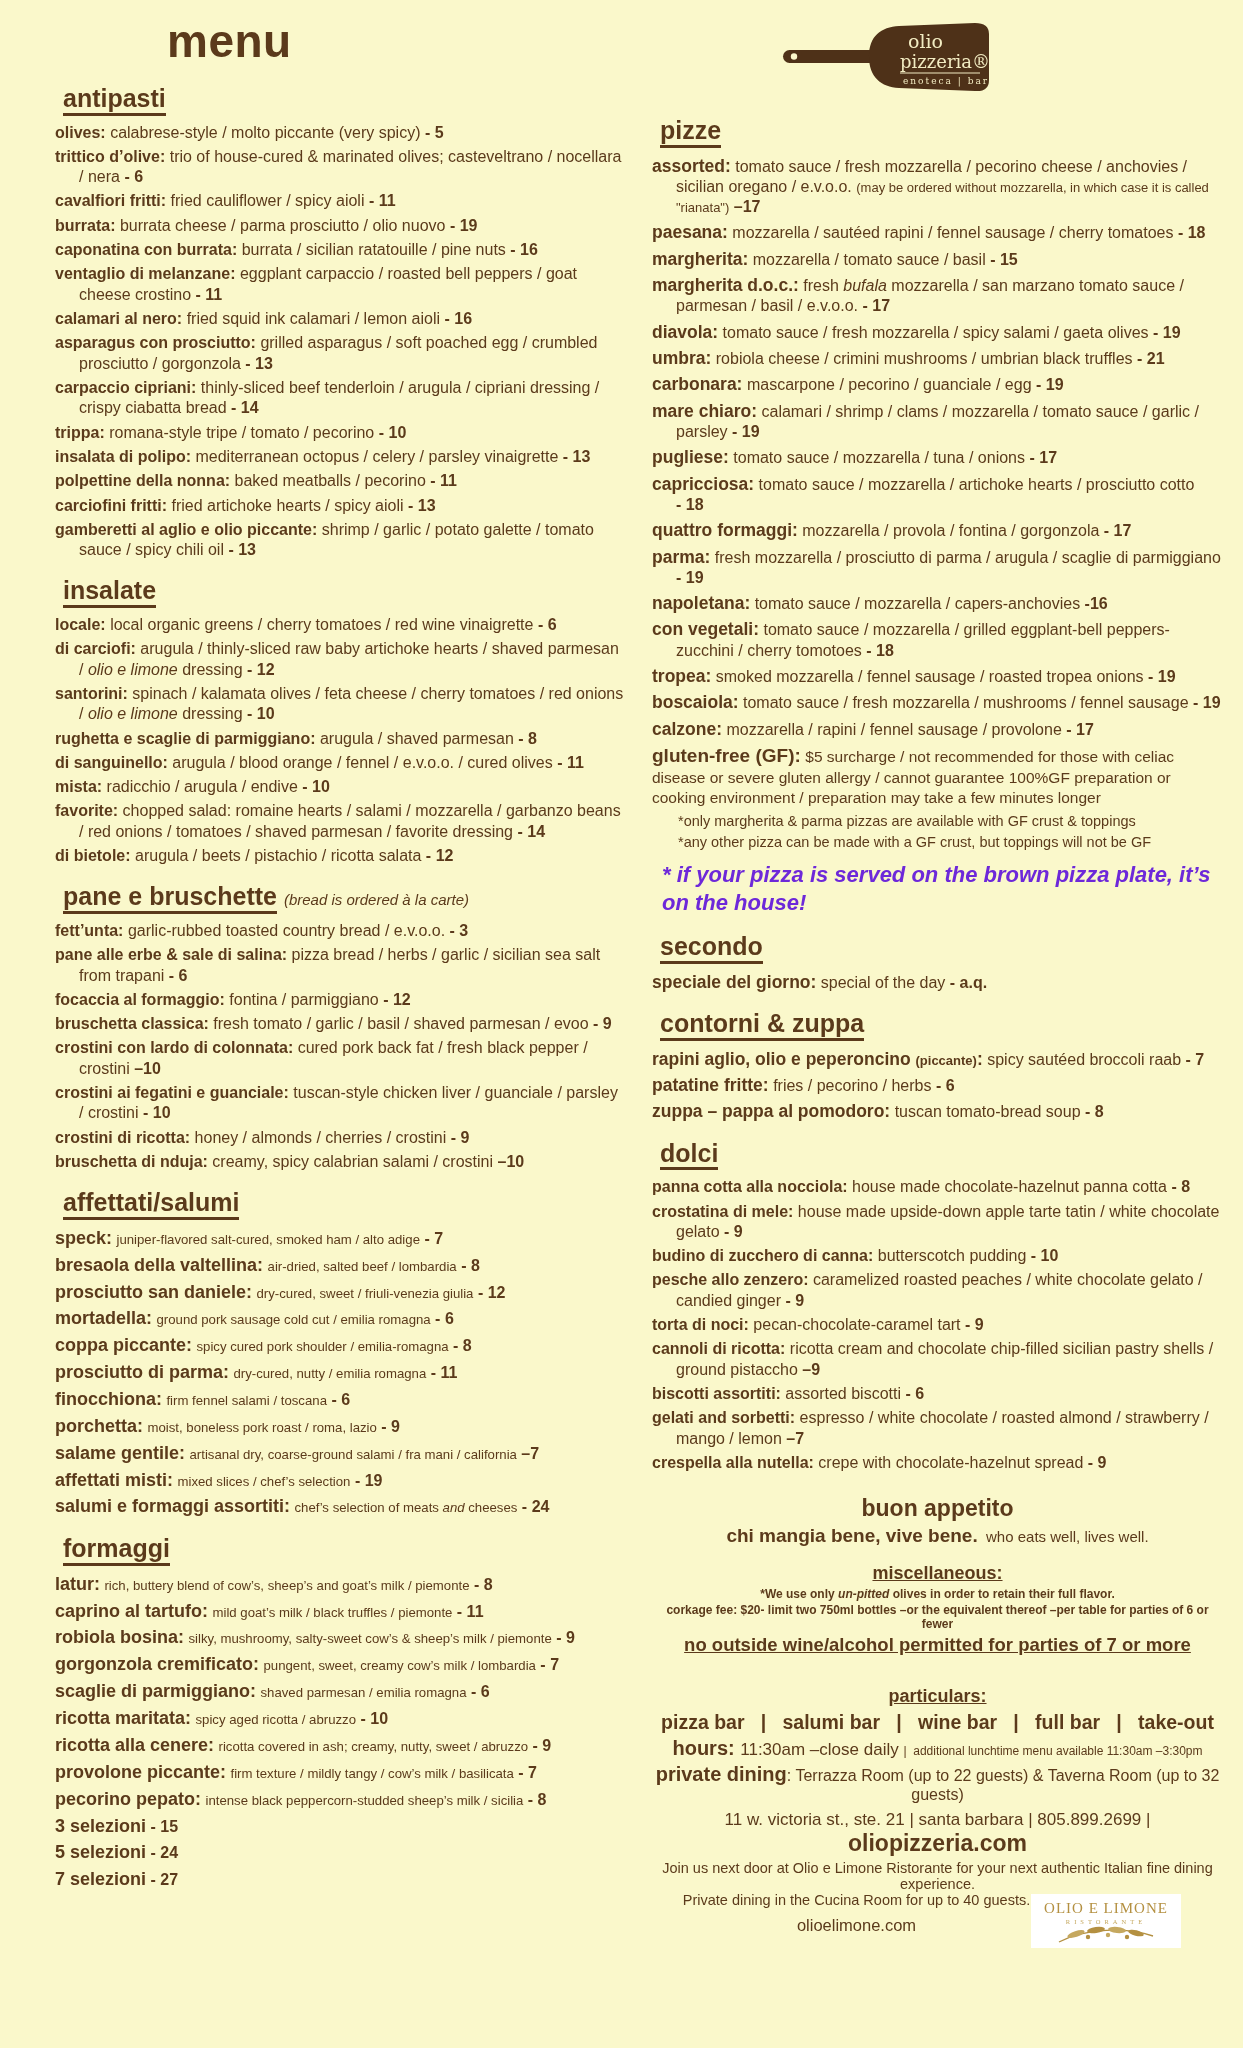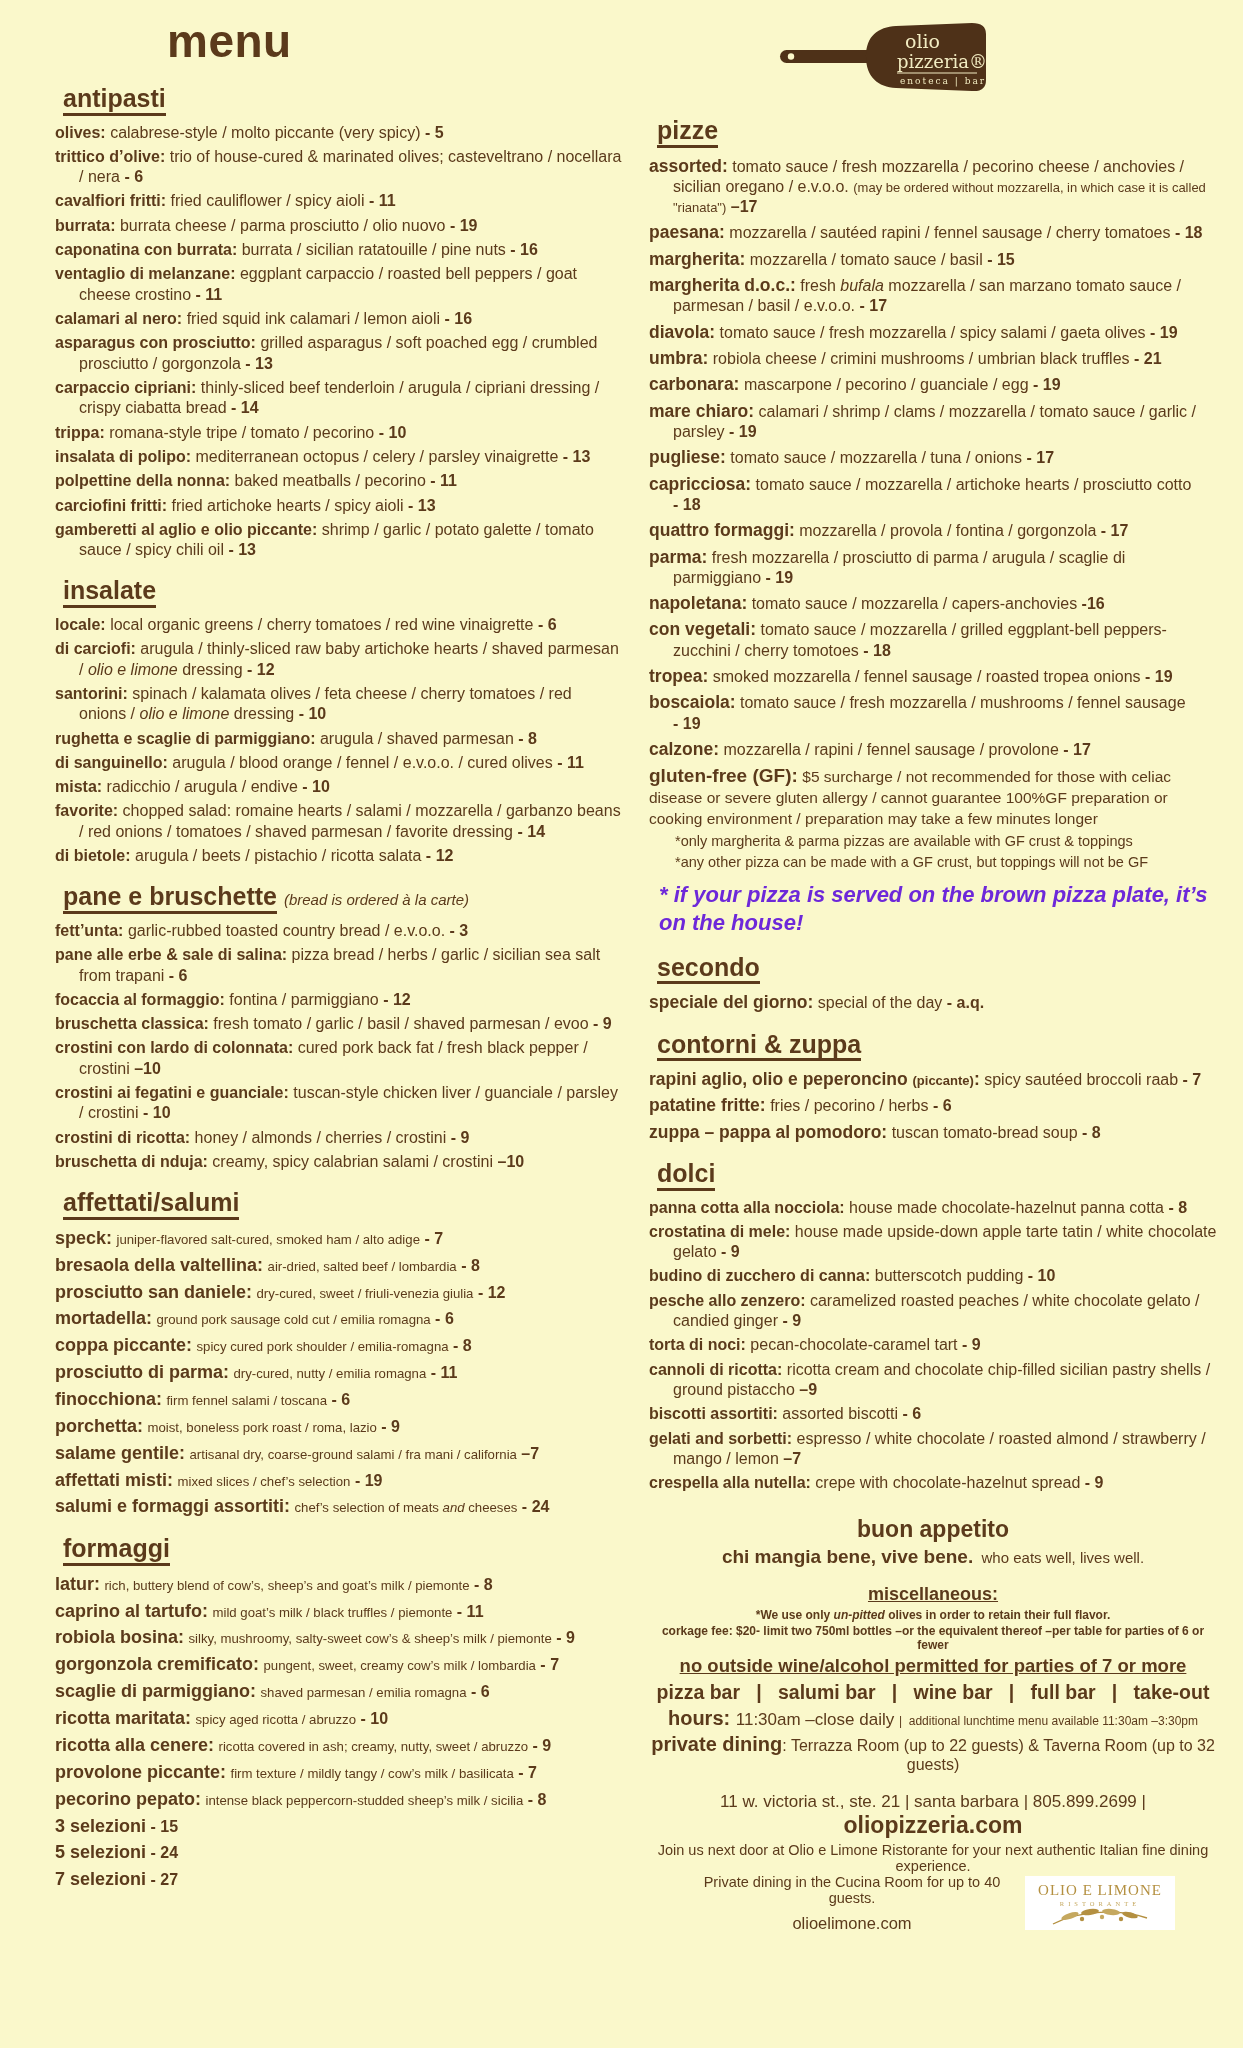--- a/index.html
+++ b/index.html
@@ -1,21 +1,21 @@
 <!DOCTYPE html>
 <html><head>
 <meta charset="utf-8">
 <style>
   html,body{margin:0;padding:0;}
   body{
     width:1243px;height:2048px;overflow:hidden;
     background:#FAF8CB;color:#5B3A1B;
     font-family:"Liberation Sans", sans-serif;
   }
-  .page{display:flex;gap:26px;padding:8px 26px 0 55px;box-sizing:border-box;justify-content:center;}
+  .page{display:flex;gap:26px;padding:8px 20px 0 55px;box-sizing:border-box;justify-content:center;}
   .col{width:572px;}
   h1{
     font-size:46px;font-weight:bold;color:#5B3A1B;
     margin:6px 0 12px 112px;letter-spacing:.5px;
   }
   h2{font-size:25px;margin:16px 0 7px;font-weight:bold;color:#5B3A1B;}
   h2 .u{border-bottom:3px solid currentColor;display:inline-block;line-height:1.02;padding-bottom:1px;margin-left:8px;}
   h2 .h-note{font-size:15px;font-style:italic;font-weight:normal;}
   .section{margin:0;}
   .item{
@@ -50,21 +50,21 @@
   .f-appetito{font-size:23px;font-weight:bold;margin-top:8px;}
   .f-motto{font-size:15px;margin-top:0;}
   .f-motto .big{font-size:19px;}
   .f-head{font-size:18px;font-weight:bold;margin-top:16px;}
   .f-part{margin-top:30px;}
   .f-small{font-size:12px;font-weight:bold;margin:2px 0;}
   .f-rule{font-size:18.5px;font-weight:bold;margin-top:3px;}
   .f-bars{font-size:19.5px;margin-top:4px;}
   .f-hours{font-size:17px;margin-top:2px;}
   .f-private{font-size:16px;}
-  .f-address{font-size:17px;margin-top:18px;}
+  .f-address{font-size:17px;margin-top:6px;}
   .f-join{font-size:14.5px;margin:2px 0 0;}
   .f-join2{font-size:14.5px;margin:0;}
   .f-site{font-size:16.5px;margin-top:8px;}
   .f-bottom{display:flex;align-items:flex-start;}
   .f-bottom-left{flex:1;padding-left:30px;}
   .oel-logo{width:150px;margin-right:42px;margin-top:2px;}
 </style>
 </head>
 <body>
 
@@ -200,20 +200,21 @@
         <p class="item"><span class="nm">crespella alla nutella:</span> <span class="ds">crepe with chocolate-hazelnut spread</span> <span class="pr">- 9</span></p>
       </section>
       <div class="footer" id="menu-footer">
       <div id="footer-lines">
           <p class="fl f-appetito"><span class="seg b">buon appetito</span></p>
           <p class="fl f-motto"><span class="seg big">chi mangia bene, vive bene.</span><span class="seg reg">&nbsp; who eats well, lives well.</span></p>
           <p class="fl f-head"><span class="seg u">miscellaneous:</span></p>
           <p class="fl f-small"><span class="seg ">*We use only </span><span class="seg i">un-pitted</span><span class="seg "> olives in order to retain their full flavor.</span></p>
           <p class="fl f-small"><span class="seg ">corkage fee: $20- limit two 750ml bottles –or the equivalent thereof –per table for parties of 6 or fewer</span></p>
           <p class="fl f-rule"><span class="seg u">no outside wine/alcohol permitted for parties of 7 or more</span></p>
+          <p class="fl f-head f-part"><span class="seg u">particulars:</span></p>
           <p class="fl f-bars"><span class="seg b">pizza bar&nbsp;&nbsp;&nbsp;|&nbsp;&nbsp;&nbsp;salumi bar&nbsp;&nbsp;&nbsp;|&nbsp;&nbsp;&nbsp;wine bar&nbsp;&nbsp;&nbsp;|&nbsp;&nbsp;&nbsp;full bar&nbsp;&nbsp;&nbsp;|&nbsp;&nbsp;&nbsp;take-out</span></p>
           <p class="fl f-hours"><span class="seg big">hours: </span><span class="seg light">11:30am –close daily </span><span class="seg small">|&nbsp; additional lunchtime menu available 11:30am –3:30pm</span></p>
           <p class="fl f-private"><span class="seg big">private dining</span><span class="seg light">: Terrazza Room (up to 22 guests) &amp; Taverna Room (up to 32 guests)</span></p>
           <p class="fl f-address"><span class="seg light">11 w. victoria st., ste. 21 | santa barbara | 805.899.2699 | </span><span class="seg xl">oliopizzeria.com</span></p>
           <p class="fl f-join"><span class="seg ">Join us next door at Olio e Limone Ristorante for your next authentic Italian fine dining experience.</span></p>
         </div>
       <div class="f-bottom">
         <div class="f-bottom-left" id="footer-bottom-lines">
             <p class="fl f-join2"><span class="seg ">Private dining in the Cucina Room for up to 40 guests.</span></p>
             <p class="fl f-site"><span class="seg ">olioelimone.com</span></p>

